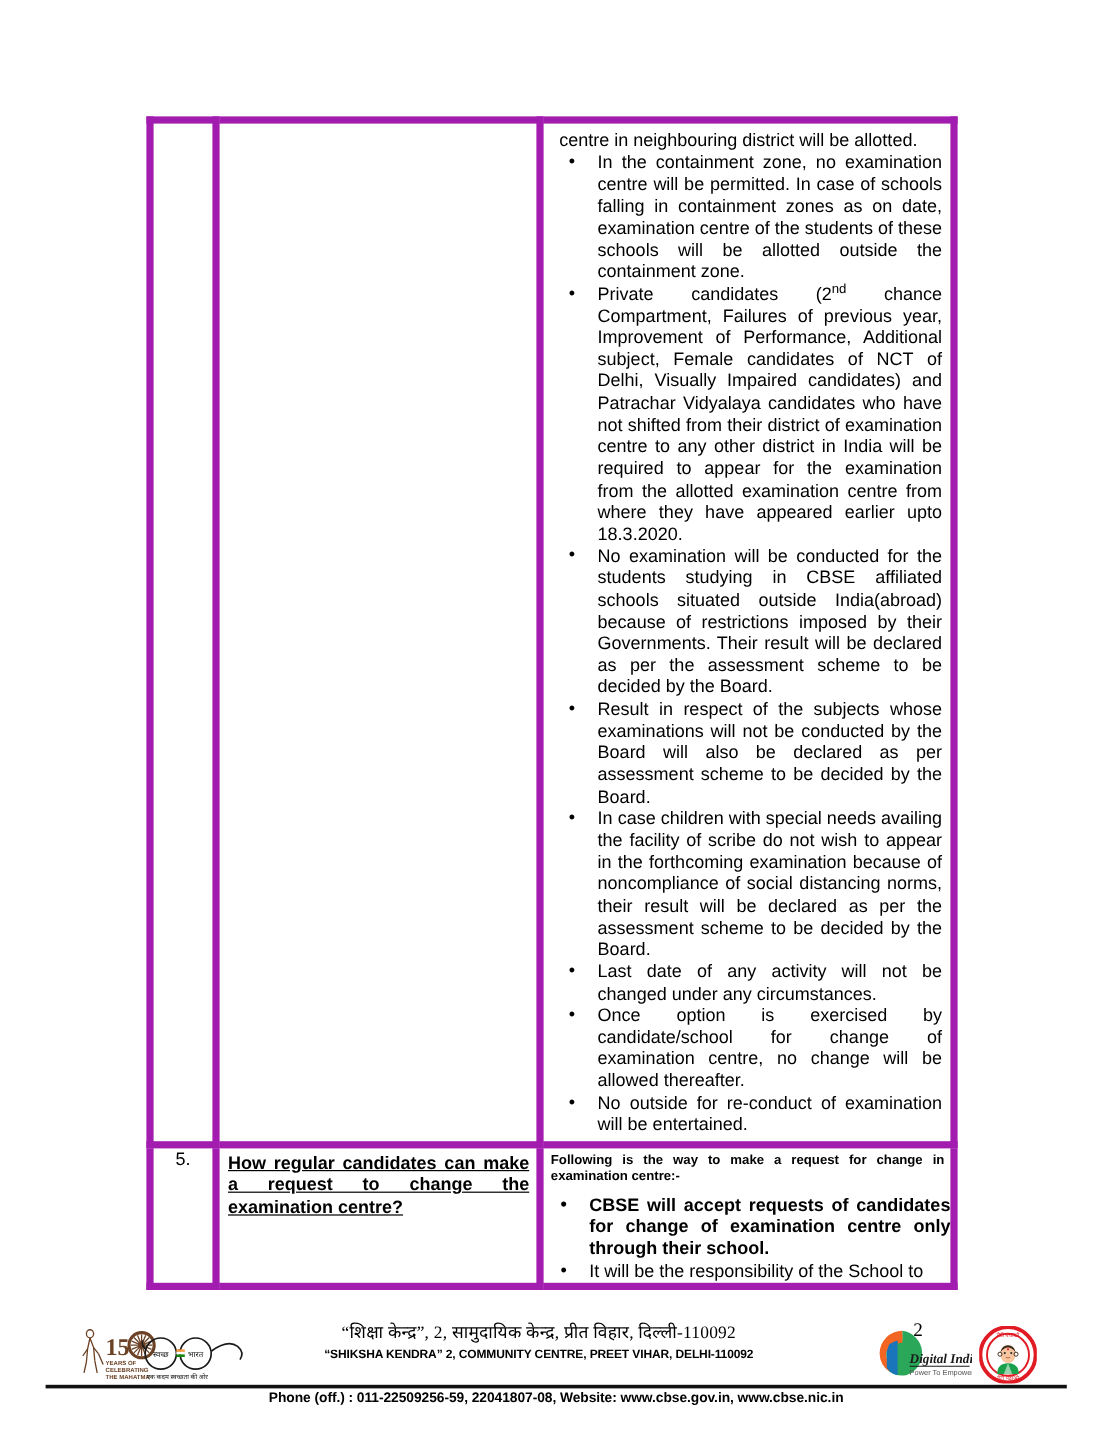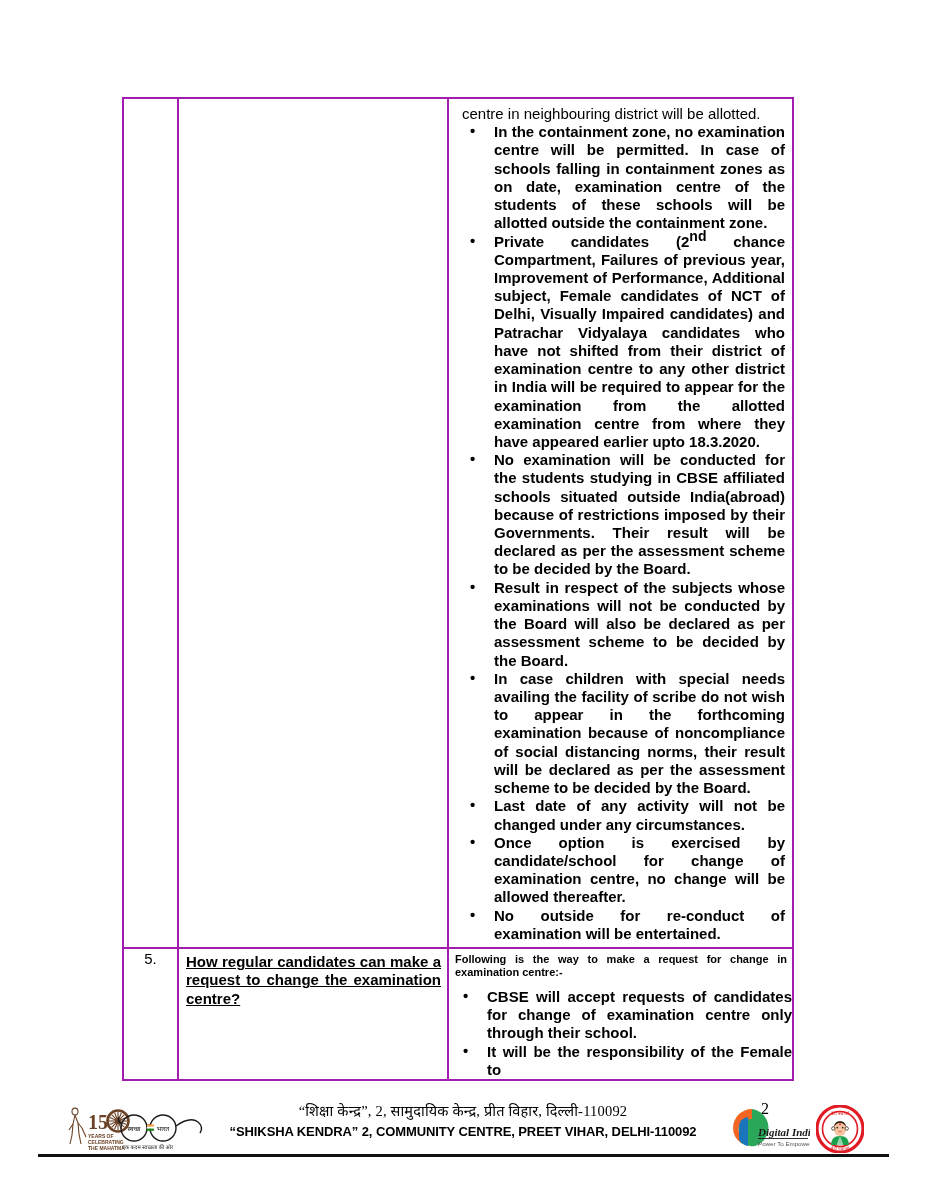--- a/index.html
+++ b/index.html
@@ -26,21 +26,21 @@
 
   .faq-table {
     position: absolute;
     left: 122px;
     top: 97px;
     width: 670px;
     border-collapse: collapse;
     table-layout: fixed;
   }
   .faq-table td {
-    border: 2px solid #a21caf;
+    border: 6px solid #a21caf;
     vertical-align: top;
     padding: 0;
   }
   .col-num   { width: 55px; }
   .col-q     { width: 270px; }
   .col-a     { width: 345px; }
 
   .cell-pad {
     padding: 3px 7px 4px 7px;
   }
@@ -79,21 +79,20 @@
     padding: 0;
   }
   ul.bullets > li {
     position: relative;
     padding-left: 38px;
     font-size: 15px;
     line-height: 1.215;
     text-align: justify;
     text-justify: inter-word;
     margin: 0 0 0 0;
-    font-weight: bold;
   }
   ul.bullets > li::before {
     content: "\2022";
     position: absolute;
     left: 14px;
     top: -1px;
     font-size: 15px;
     line-height: 1.215;
   }
   ul.bullets > li.bold { font-weight: bold; }
@@ -105,21 +104,21 @@
   .cont-line {
     font-size: 15px;
     line-height: 1.215;
     text-align: justify;
     text-justify: inter-word;
     padding: 3px 5px 0 6px;
     margin: 0;
   }
 
   sup.ord {
-    font-size: 14px;
+    font-size: 11px;
     vertical-align: super;
     line-height: 0;
   }
 
   .spacer-gap { height: 8px; }
 
   
   .footer {
     position: absolute;
     left: 0;
@@ -130,34 +129,34 @@
   .footer-rule {
     position: absolute;
     left: 38px;
     top: 58px;
     width: 851px;
     height: 3px;
     background: #111;
   }
   .footer-center {
     position: absolute;
-    left: 213px;
+    left: 199px;
     top: 6px;
     width: 500px;
     text-align: center;
   }
   .addr-hi {
     font-family: "Liberation Serif", "DejaVu Serif", serif;
     font-size: 14.5px;
     line-height: 1.35;
     letter-spacing: 0.2px;
     white-space: nowrap;
   }
   .addr-en {
-    font-size: 13px;
+    font-size: 10px;
     font-weight: bold;
     line-height: 1.35;
     letter-spacing: -0.1px;
     white-space: nowrap;
     margin-top: 1px;
   }
   .phone-line {
     position: absolute;
     left: 0;
     top: 63px;
@@ -247,21 +246,21 @@
       <tr class="clip-row">
         <td class="col-num num-cell">5.</td>
         <td class="col-q">
           <div class="q-text">How regular candidates can make a request to change the examination centre?</div>
         </td>
         <td class="col-a">
           <div class="a-head">Following is the way to make a request for change in examination centre:-</div>
           <div class="spacer-gap"></div>
           <ul class="bullets">
             <li class="bold">CBSE will accept requests of candidates for change of examination centre only through their school.</li>
-            <li>It will be the responsibility of the Female to</li>
+            <li>It will be the responsibility of the School to</li>
           </ul>
         </td>
       </tr>
 
     </tbody>
   </table>
 
   <div class="footer">
 
     <div class="logo-gandhi">
@@ -354,15 +353,16 @@
         <path d="M22.2 26 q1.8 1.5 3.6 0" stroke="#b0563a" stroke-width="0.7" fill="none"></path>
         <path d="M15 40 q0 -9 9 -9 q9 0 9 9 z" fill="#19A04B"></path>
         <path d="M24 31 l-3.5 9 h7 z" fill="#ffffff" opacity="0.55"></path>
         <circle cx="17.3" cy="23.5" r="1.7" fill="none" stroke="#3a2a1a" stroke-width="0.8"></circle>
         <circle cx="30.7" cy="23.5" r="1.7" fill="none" stroke="#3a2a1a" stroke-width="0.8"></circle>
       </svg>
     </div>
 
     <div class="footer-rule"></div>
 
+    <div class="phone-line">Phone (off.) : 011-22509256-59, 22041807-08, Website: www.cbse.gov.in, www.cbse.nic.in</div>
   </div>
 
 </div>
 
 </body></html>

